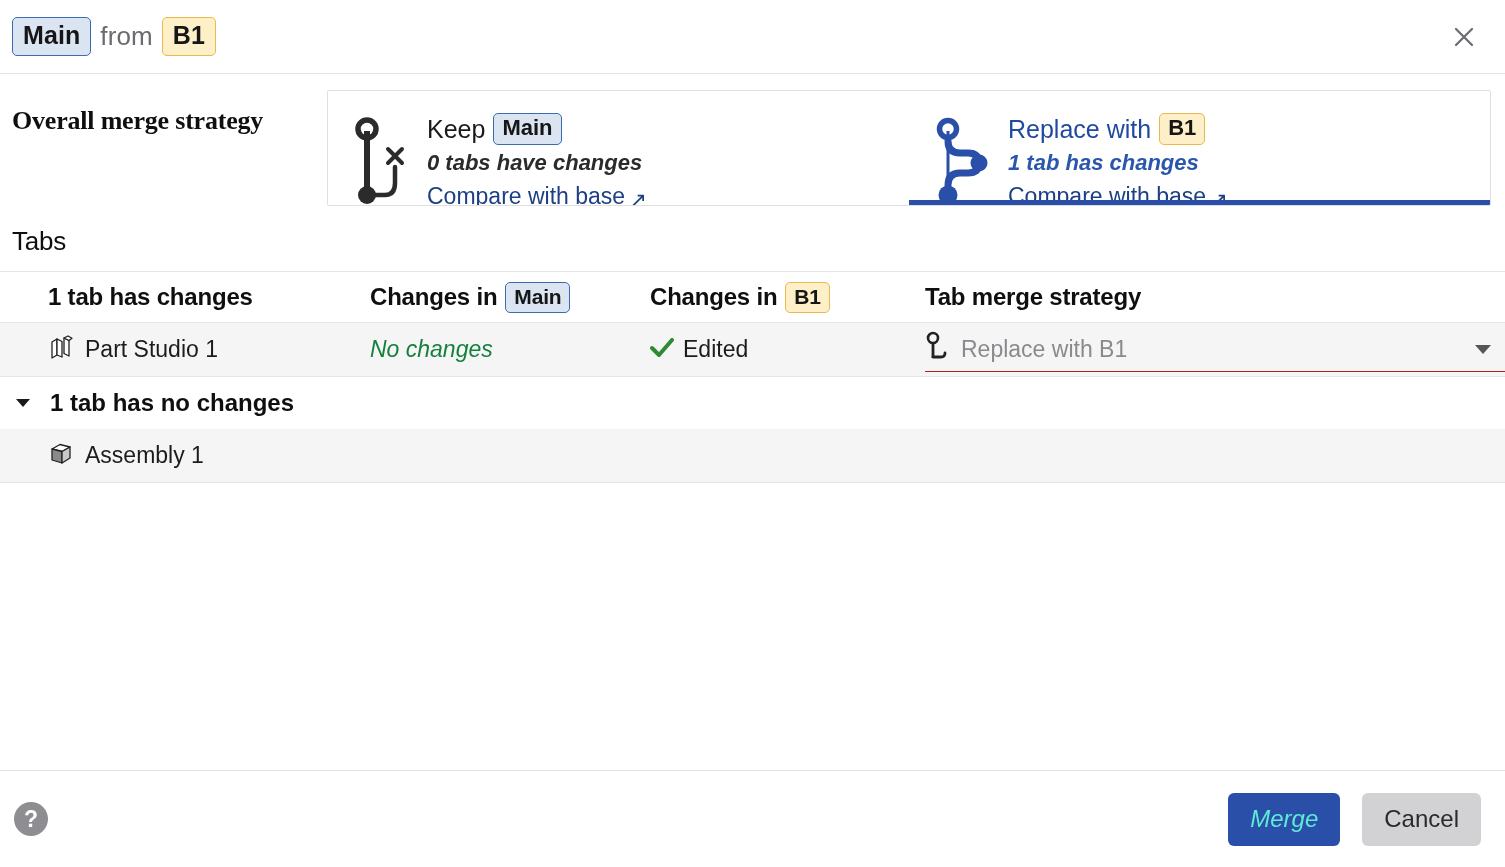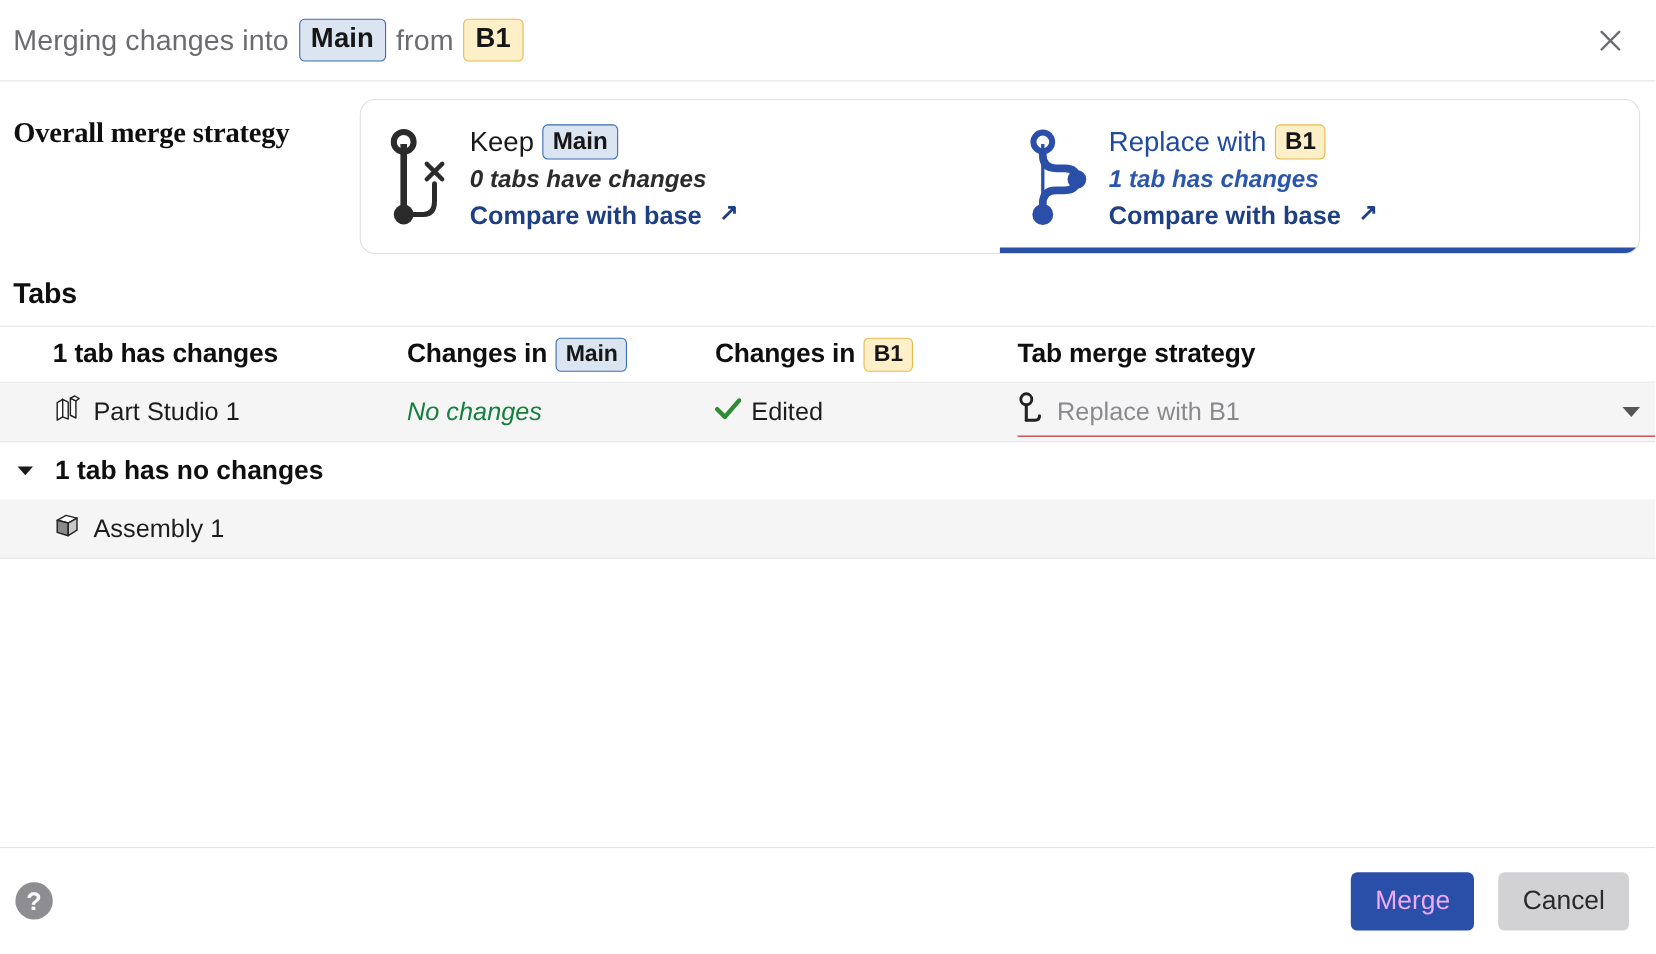--- a/index.html
+++ b/index.html
@@ -41,42 +41,42 @@
   .badge-b1   { background: #fdf0c8; border: 1.5px solid #eab94c; color: #161616; }
   .badge.lg { font-size: 25px; padding: 5px 10px 7px; }
   .badge.md { font-size: 22px; padding: 3px 8px 5px; }
   .badge.sm { font-size: 21px; padding: 3px 8px 5px; }
 
   
   .strategy-row { display: flex; align-items: flex-start; padding: 16px 14px 0 12px; }
   .section-label { font-size: 26px; font-weight: 700; color: #0f0f0f; width: 315px; padding-top: 16px; letter-spacing: -.2px; font-family: Liberation Serif, serif; }
   .strategy-cards {
     flex: 1; display: flex;
-    border: 1px solid #dfdfe2; border-radius: 14px;
-    background: #fff; overflow: hidden; height: 141px;
+    border: 1px solid #dfdfe2; border-radius: 2px;
+    background: #fff; overflow: hidden; height: 116px;
   }
   .strategy-card {
     flex: 1 1 50%; display: flex; gap: 18px;
     padding: 22px 0 0 25px; position: relative; cursor: pointer;
   }
   .strategy-card.selected::after {
     content: ""; position: absolute; left: 0; right: 0; bottom: 0;
     height: 5px; background: #2a4fa8;
   }
   .card-icon { flex: 0 0 56px; padding-top: 2px; }
   .card-body { display: flex; flex-direction: column; gap: 3px; }
   .card-line1 { display: flex; align-items: center; gap: 8px; font-size: 25px; color: #1a1a1a; margin-bottom: 2px; }
   .strategy-card.selected .card-line1 { color: #1f4aa0; }
   .card-line2 { font-size: 22px; font-style: italic; color: #2b2b2b; font-weight: bold; }
   .strategy-card.selected .card-line2 { color: #2a57ad; }
-  .card-link { font-size: 23px; color: #1d3f84; display: flex; align-items: flex-start; gap: 16px; margin-top: 4px; font-weight: bold; }
+  .card-link { font-size: 23px; color: #1d3f84; display: flex; align-items: flex-end; gap: 4px; margin-top: 4px; }
   .arrow-ne { font-size: 21px; line-height: 1; }
 
   
-  .tabs-title { font-size: 26px; font-weight: 700; color: #0f0f0f; padding: 20px 0 14px 12px; letter-spacing: -.2px; }
+  .tabs-title { font-size: 26px; font-weight: 400; color: #0f0f0f; padding: 20px 0 14px 12px; letter-spacing: -.2px; }
 
   .table { width: 100%; }
   .thead {
     display: flex; align-items: center; height: 52px;
     border-top: 1px solid #e6e6e8; border-bottom: 1px solid #e6e6e8;
   }
   .trow { display: flex; align-items: center; height: 54px; }
   .trow.shaded { background: #f5f5f6; border-bottom: 1px solid #e6e6e8; }
   .group-row { display: flex; align-items: center; height: 52px; padding-left: 16px; gap: 20px; }
   .group-caret { width: 0; height: 0; border-left: 7px solid transparent; border-right: 7px solid transparent; border-top: 8px solid #1a1a1a; cursor: pointer; }
@@ -111,31 +111,30 @@
     width: 34px; height: 34px; border-radius: 50%;
     background: #8e8e92; color: #fff;
     display: flex; align-items: center; justify-content: center;
     font-size: 23px; font-weight: 700; cursor: pointer;
   }
   .footer-actions { margin-left: auto; display: flex; gap: 22px; }
   .btn {
     height: 53px; min-width: 103px; border-radius: 6px; border: none;
     font-size: 24px; font-family: inherit; cursor: pointer; padding: 0 22px;
   }
-  .btn-primary { background: #2a4fa8; color: #f0abfc; }
+  .btn-primary { background: #2a4fa8; color: #5eead4; font-style: italic; }
   .btn-secondary { background: #d2d2d4; color: #2a2a2a; }
 </style>
 </head>
 <body>
 
 <div class="dialog">
 
   <div class="header">
     <div class="header-title">
-      <span class="word">Merging changes into</span>
       <span class="badge badge-main lg">Main</span>
       <span class="word sp">from</span>
       <span class="badge badge-b1 lg">B1</span>
     </div>
     <div class="close-btn">
       <svg width="28" height="28" viewBox="0 0 28 28" aria-hidden="true">
         <path d="M6 6 L22 22 M22 6 L6 22" stroke="#6b6b70" stroke-width="2.2" stroke-linecap="round"></path>
       </svg>
     </div>
   </div>

